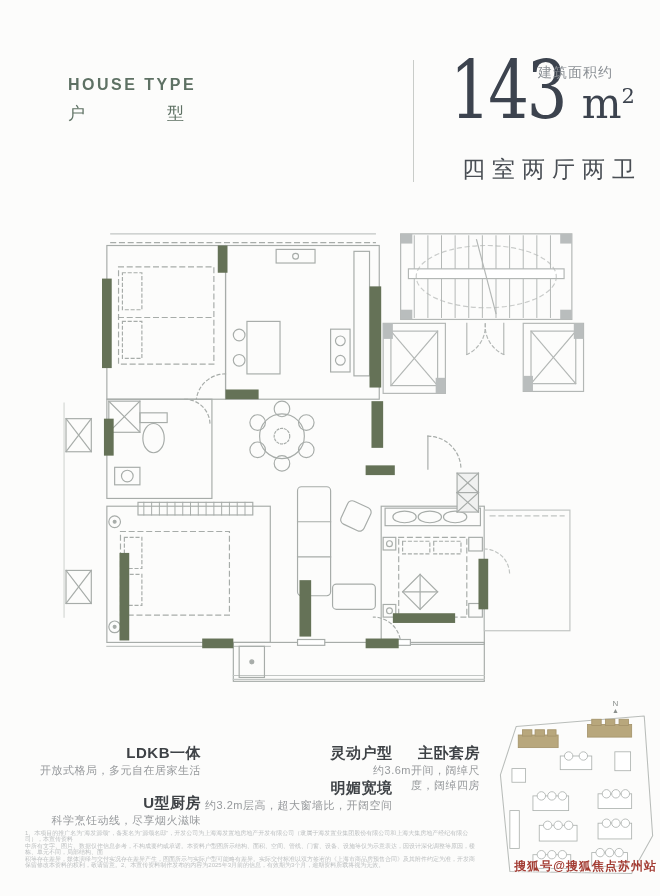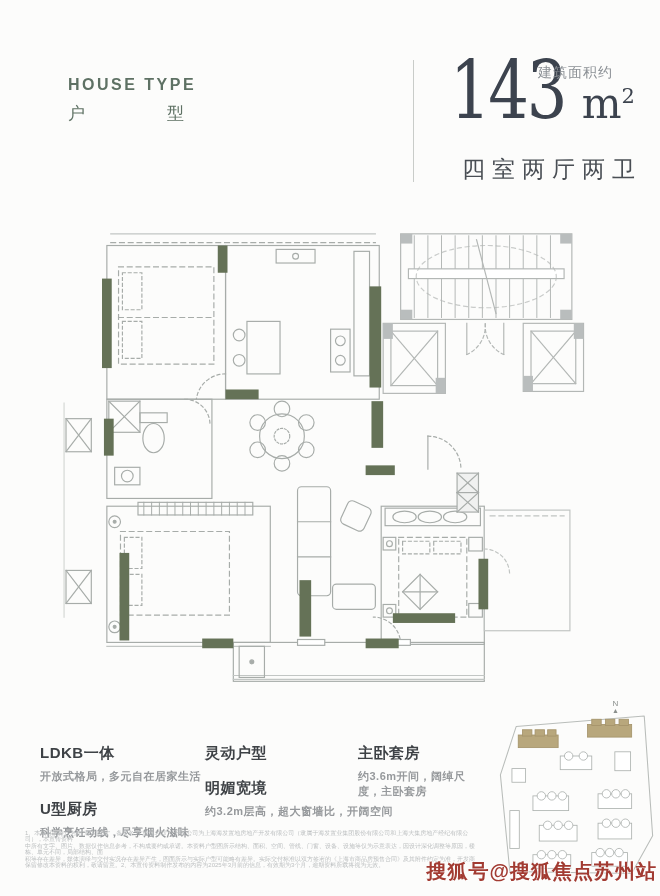--- a/index.html
+++ b/index.html
@@ -21,35 +21,35 @@
             font-size:80px;line-height:98px;letter-spacing:-3px;
             transform:scaleX(.8);transform-origin:left bottom;color:#3c434e;}
   .area-unit{font-family:"DejaVu Serif","Liberation Serif",serif;font-size:42px;margin-left:-12px;color:#3c434e;}
   .area-unit sup{font-size:21px;}
   .area-note{position:absolute;left:88px;top:22px;font-size:14px;letter-spacing:1px;color:#8b9095;}
   .layout-desc{margin-top:12px;padding-left:12px;font-size:23px;letter-spacing:7px;color:#494e54;}
   
   .plan-wrap{position:absolute;left:62px;top:228px;width:545px;height:478px;}
   .plan-wrap svg{display:block;}
   
-  .features{position:absolute;left:40px;top:744px;width:440px;height:110px;}
+  .features{position:absolute;left:40px;top:744px;width:440px;height:110px;text-align:right;}
   .fcol{position:absolute;top:0;}
   .fitem{margin-bottom:16px;}
   .ftitle{font-size:15px;font-weight:bold;color:#3e4246;letter-spacing:.5px;}
-  .fdesc{font-size:11px;color:#96999c;margin-top:6px;letter-spacing:.5px;font-weight:bold;}
+  .fdesc{font-size:11px;color:#96999c;letter-spacing:.5px;}
   
   .siteplan{position:absolute;left:497px;top:714px;width:158px;height:170px;}
   .north{position:absolute;left:612px;top:700px;text-align:center;color:#8a8f8c;line-height:7px;}
   .north .n-label{font-size:8px;display:block;}
   .north .n-arrow{font-size:7px;display:block;}
   
   .disclaimer{position:absolute;left:25px;top:830px;width:458px;
               font-size:6px;line-height:6.4px;color:#bcbfc0;letter-spacing:0;}
   
-  .watermark{position:absolute;right:3px;top:858px;font-size:20px;font-weight:900;
+  .watermark{position:absolute;right:3px;top:858px;font-size:12px;font-weight:900;
              color:#a23b32;letter-spacing:1px;
              text-shadow:0 0 1px #fff,1px 1px 0 rgba(255,255,255,.6);}
 </style>
 </head>
 <body>
 
 <div class="title-block">
   <div class="title-en">HOUSE TYPE</div>
   <div class="title-cn">
     <span>户</span>
@@ -274,21 +274,21 @@
       <div class="ftitle">灵动户型</div>
     </div>
     <div class="fitem">
       <div class="ftitle">明媚宽境</div>
       <div class="fdesc">约3.2m层高，超大窗墙比，开阔空间</div>
     </div>
   </div>
   <div class="fcol" style="left:318px">
     <div class="fitem">
       <div class="ftitle">主卧套房</div>
-      <div class="fdesc">约3.6m开间，阔绰尺度，主卧套房</div>
+      <div class="fdesc">约3.6m开间，阔绰尺度，阔绰四房</div>
     </div>
   </div>
 </div>
 
 <div class="north">
   <span class="n-label">N</span>
   <span class="n-arrow">▲</span>
 </div>
 
 <div class="siteplan">

